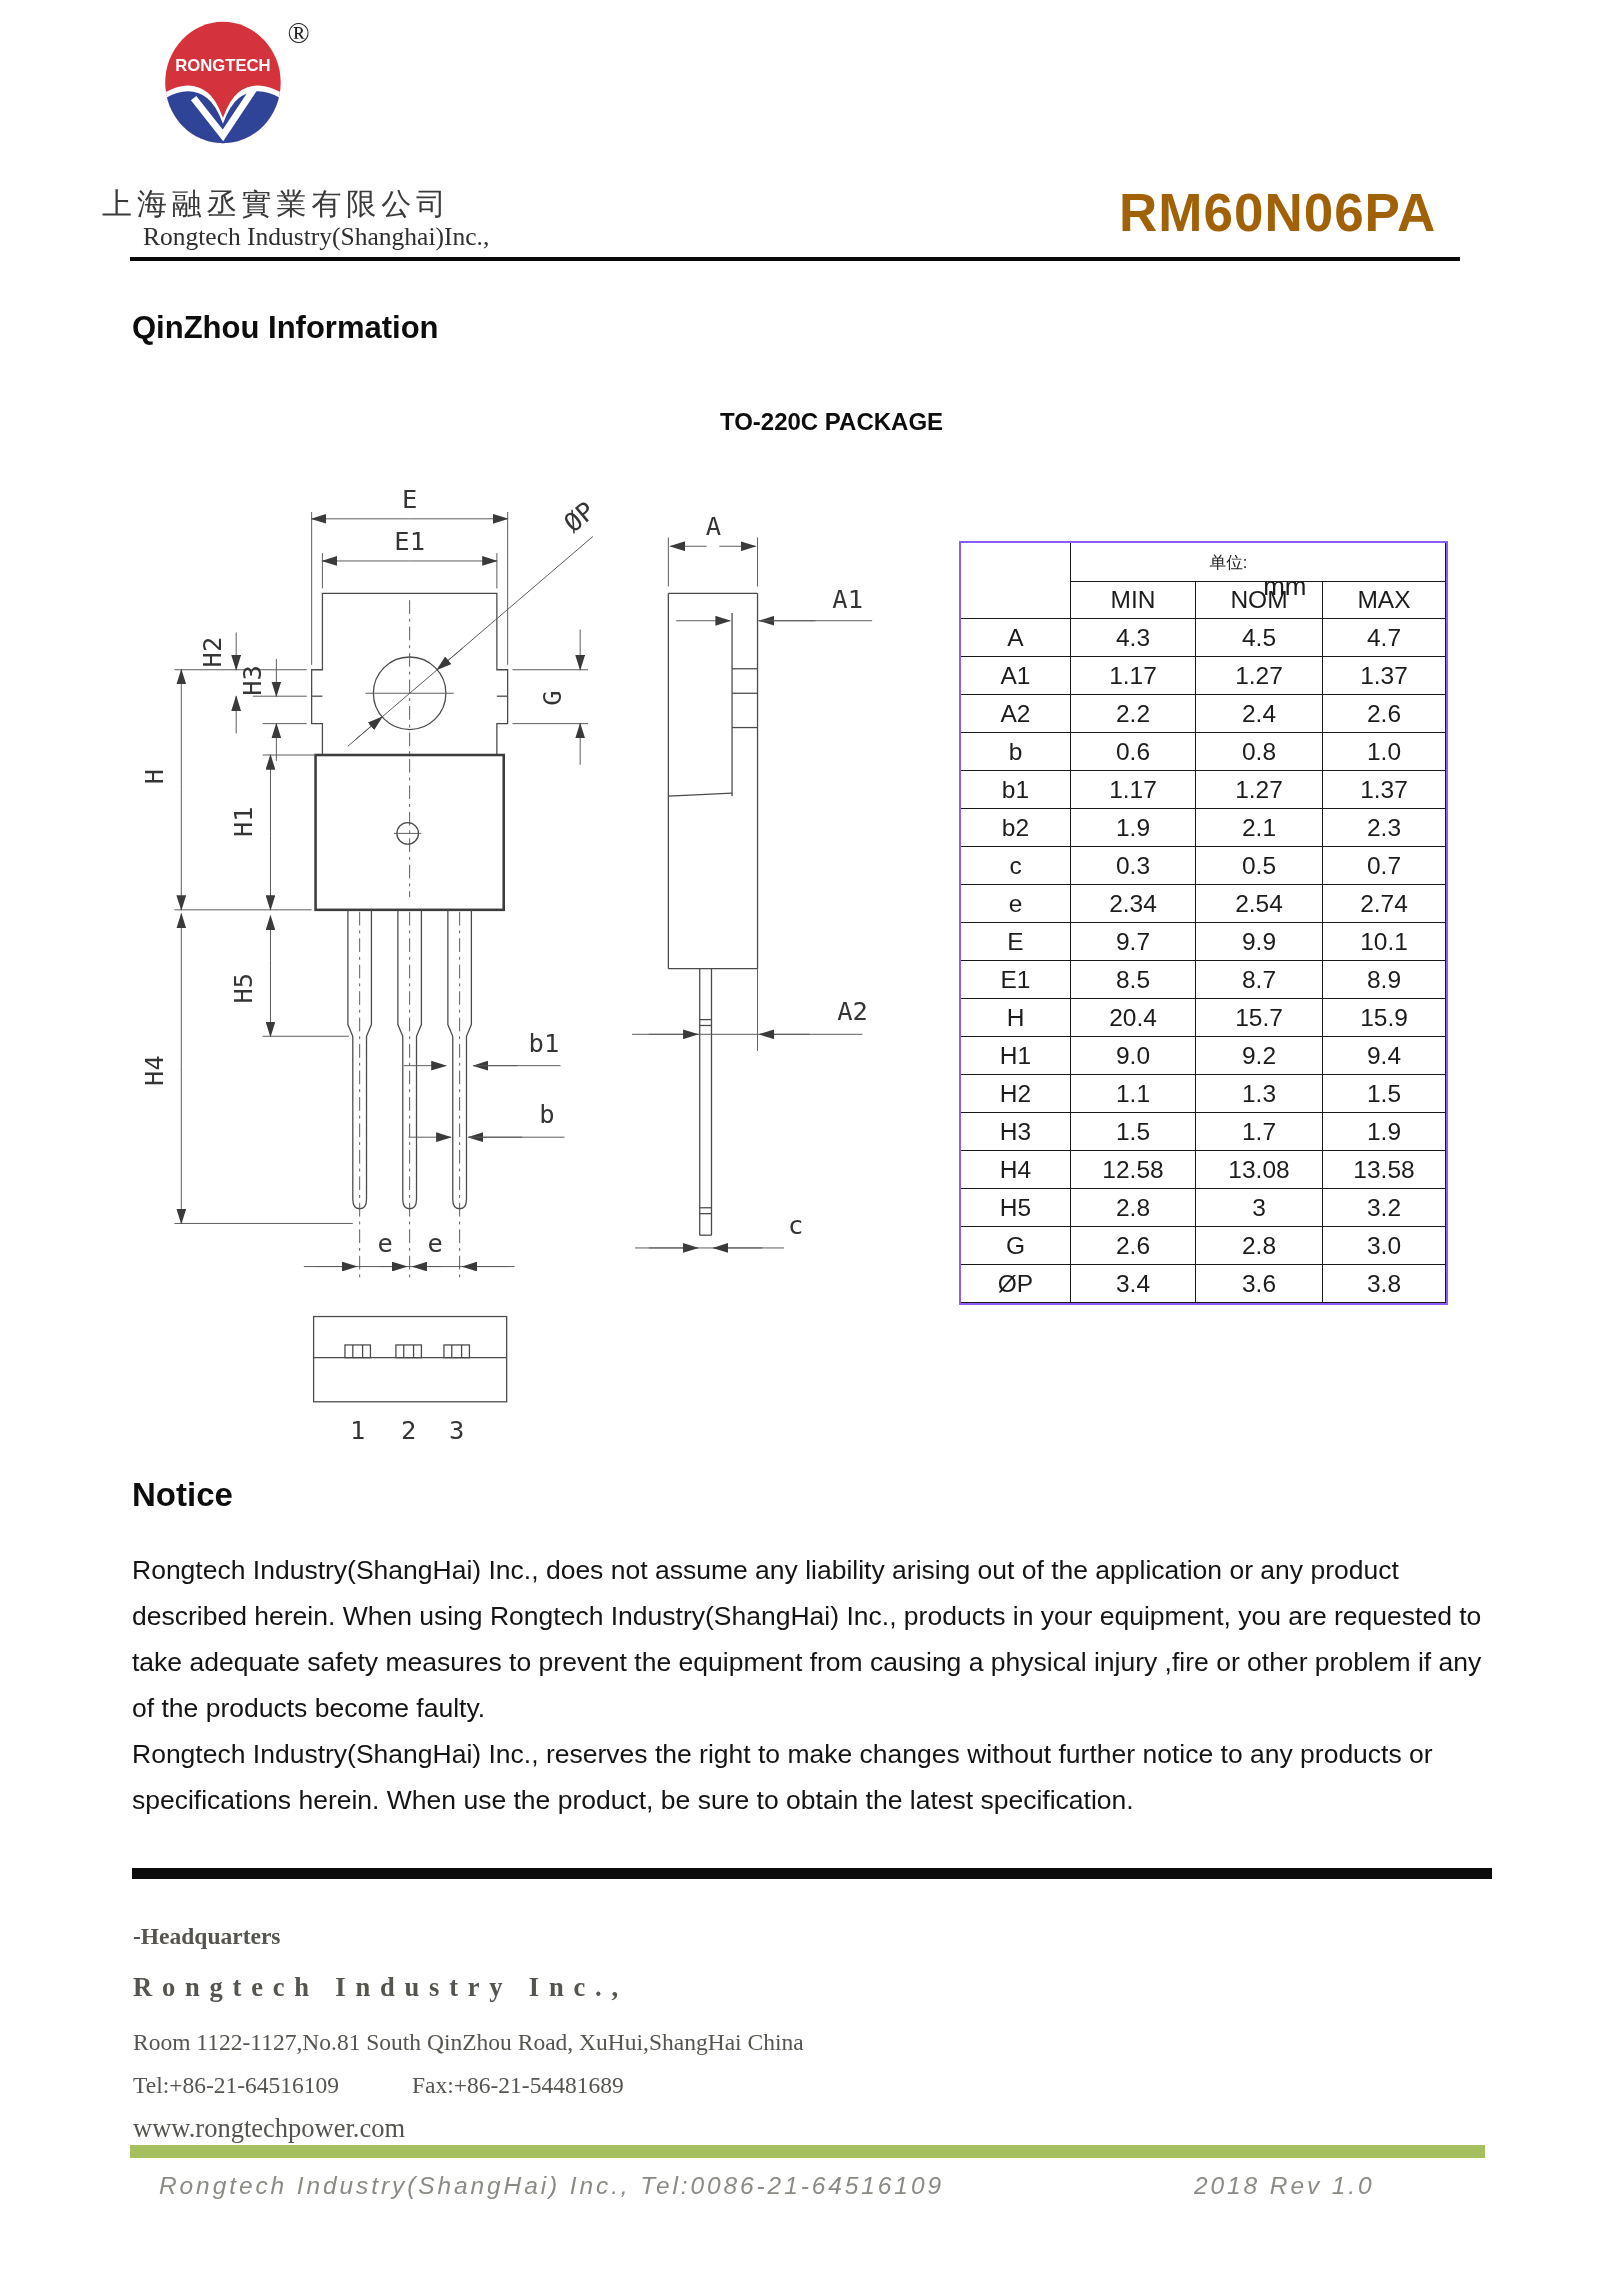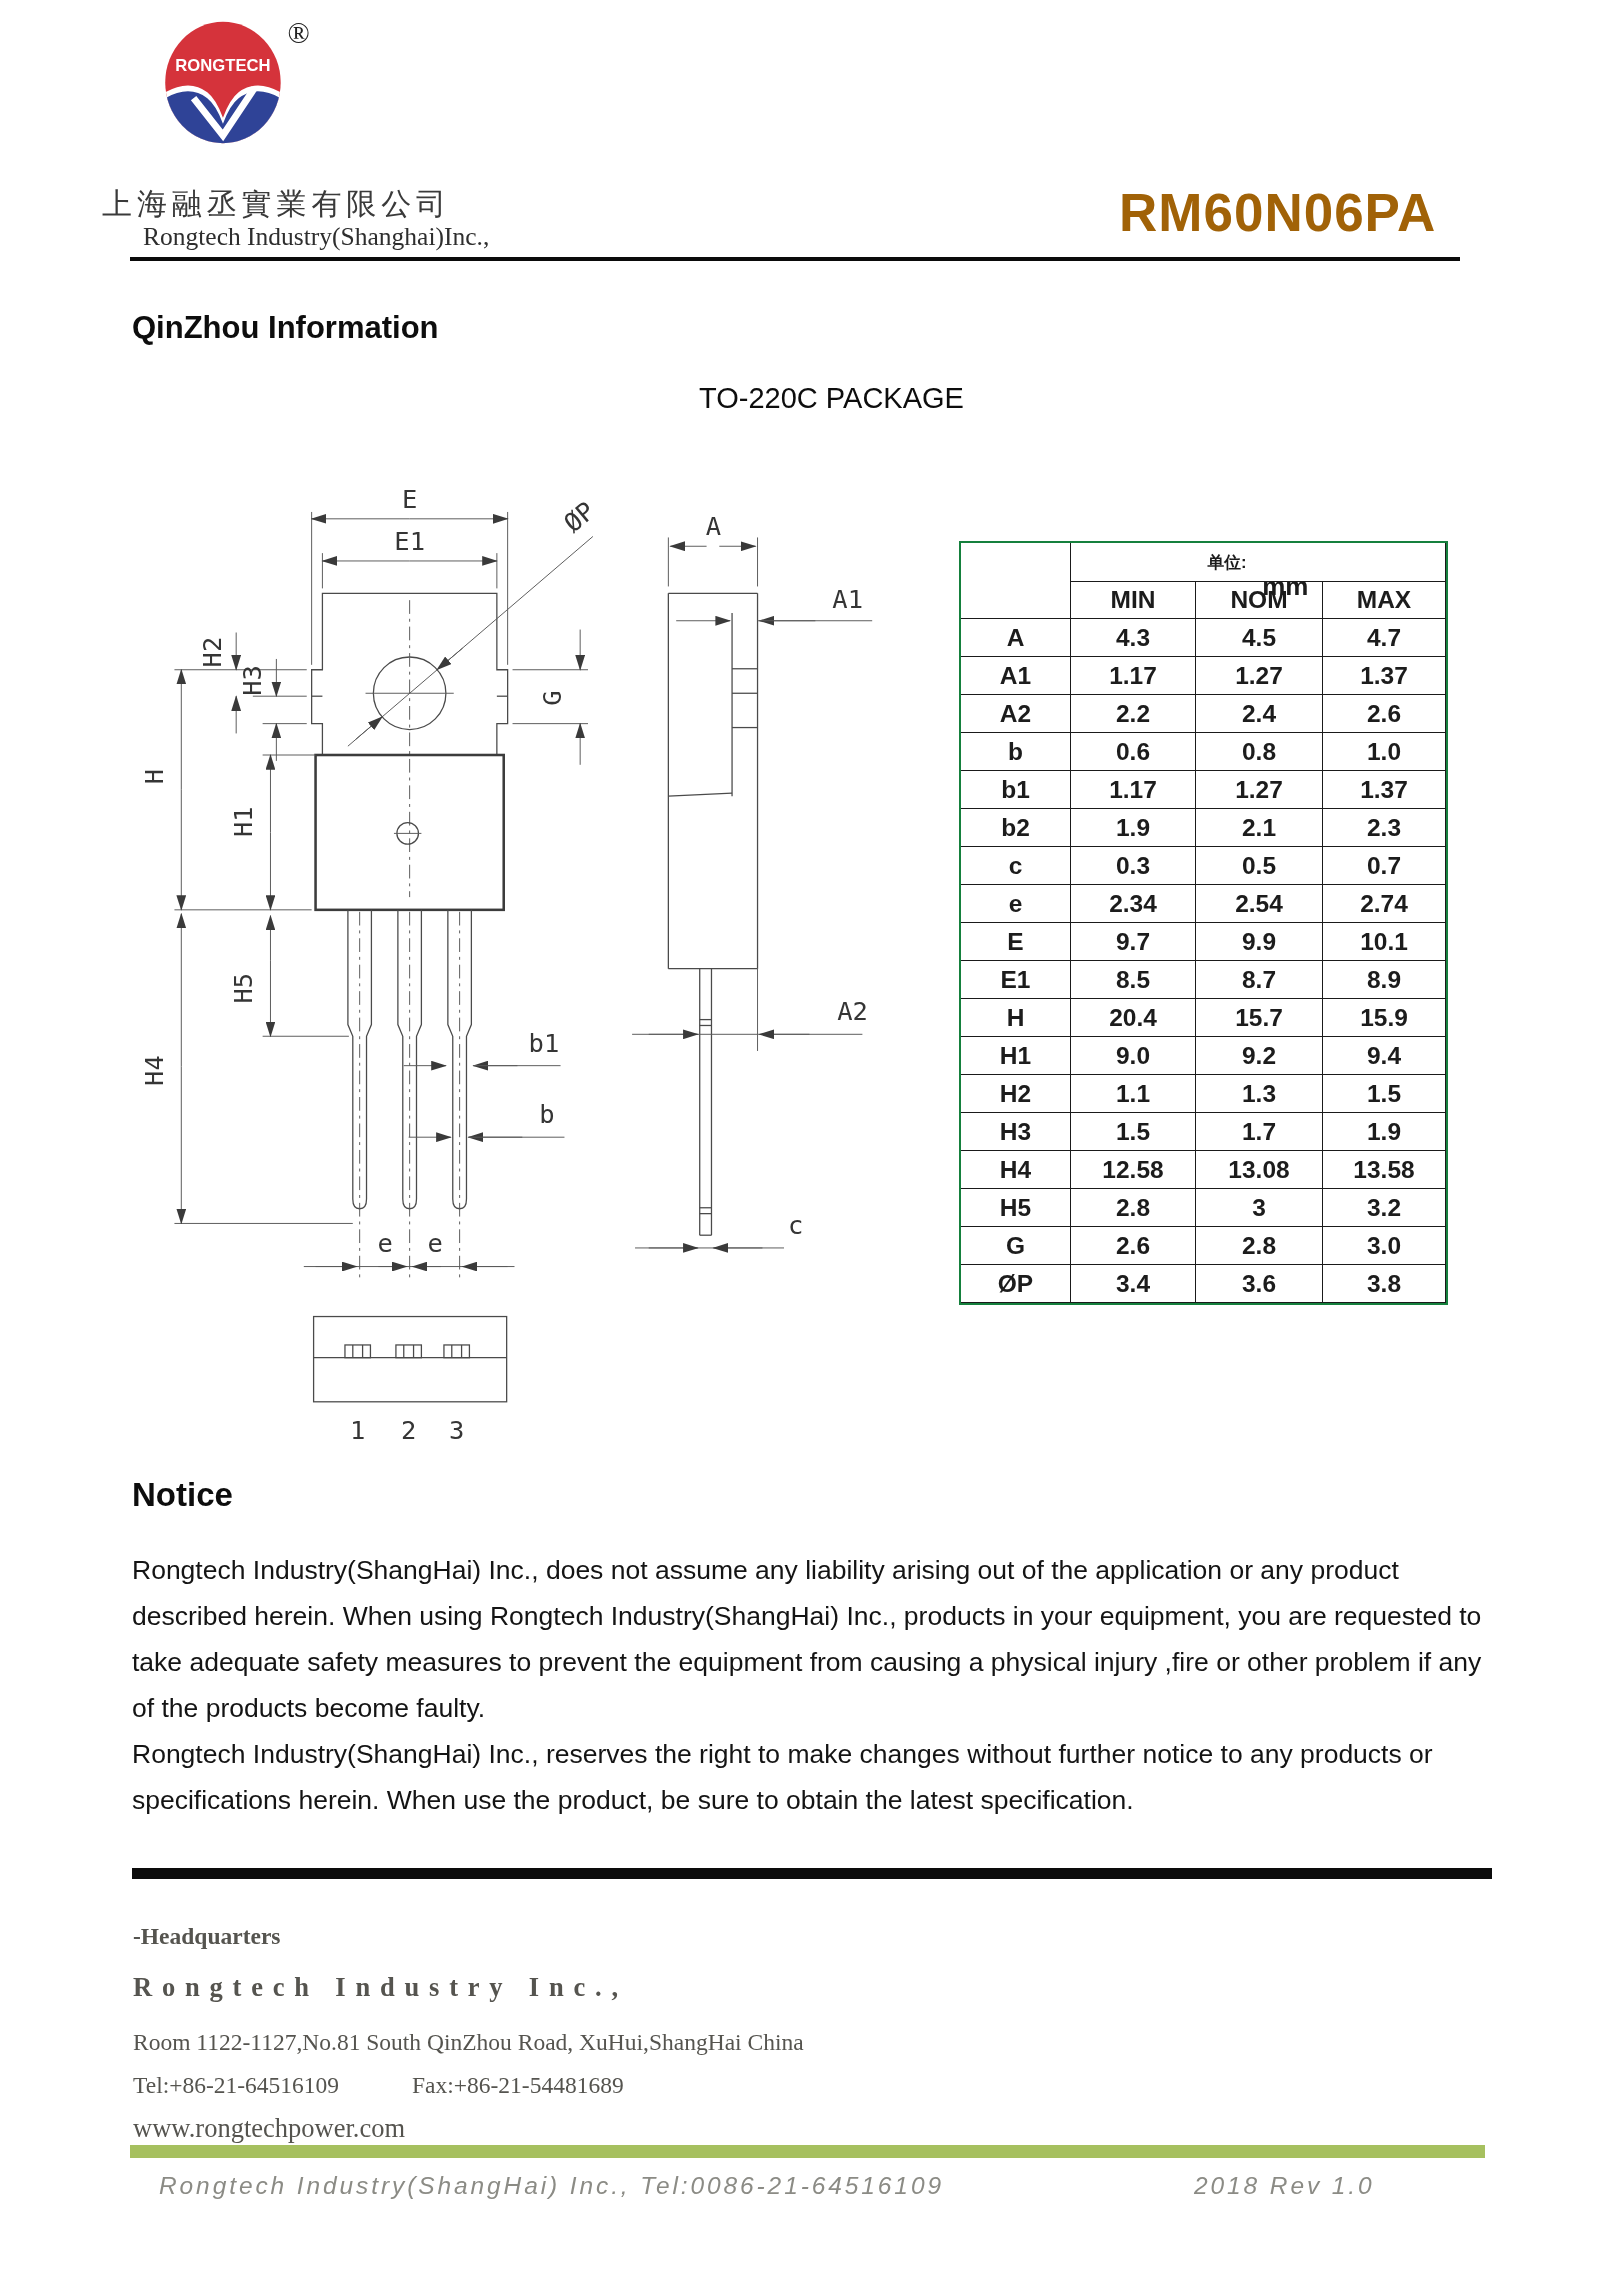--- a/index.html
+++ b/index.html
@@ -10,27 +10,27 @@
   
   #company-cn{left:102px;top:184px;font-size:30px;letter-spacing:4.9px;color:#3a3a3a;
               font-family:"DejaVu Sans",sans-serif;font-weight:500;}
   #company-en{left:143px;top:222px;font-size:25.5px;font-weight:normal;color:#2e2e2e;
               font-family:"Liberation Serif",serif;}
   #header-rule{left:130px;top:257px;width:1330px;height:3.9px;background:#0a0a0a;}
   #part-number{left:1119px;top:182px;font-size:53px;font-weight:bold;letter-spacing:1px;}
 
   
   #pkg-title{left:132px;top:310px;font-size:31px;font-weight:bold;color:#0d0d0d;}
-  #drawing-title{left:606px;top:382px;width:451px;text-align:center;font-size:29px;font-weight:normal;color:#0d0d0d;}
+  #drawing-title{left:606px;top:408px;width:451px;text-align:center;font-size:24px;font-weight:bold;color:#0d0d0d;}
 
   
   .dimtable{left:959px;top:541px;display:grid;
             grid-template-columns:110px 125px 127px 123px;
             grid-template-rows:39px 37px;grid-auto-rows:38px;
-            border:2px solid #15803d;background:#fff;font-weight:bold;}
+            border:2px solid #8b5cf6;background:#fff;}
   .tc{border-right:1px solid #1a1a1a;border-bottom:1px solid #1a1a1a;
       display:flex;align-items:center;justify-content:center;
       font-size:24.5px;color:#1c1c1c;font-family:"Liberation Sans",sans-serif;}
   .tc.corner{grid-area:1/1/3/2;}
   .tc.unit{grid-area:1/2/2/5;gap:15.7px;}
   .tc.unit .u-pre{font-size:16.7px;}
   .tc.unit .u-mm{font-size:26px;margin-top:48px;}
 
   
   #drawing{left:98px;top:451px;}

